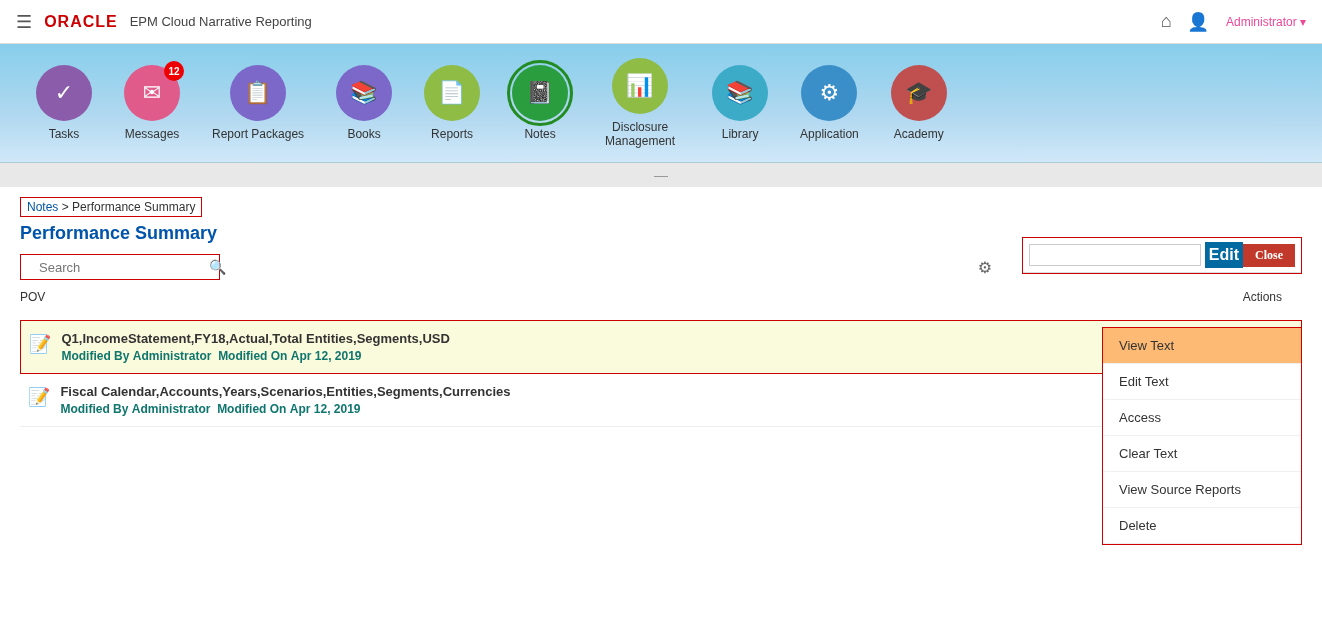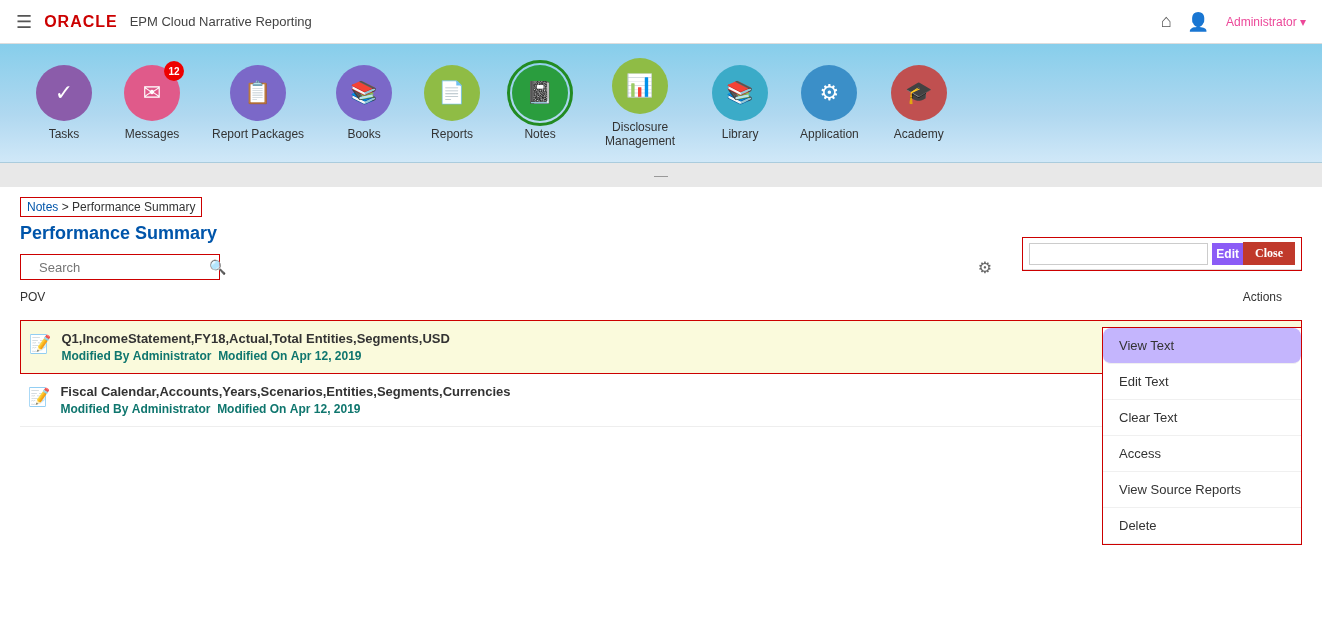--- a/index.html
+++ b/index.html
@@ -155,25 +155,25 @@
     }
     .right-panel-input {
       flex: 1;
       border: 1px solid #ccc;
       padding: 3px 5px;
       font-size: 12px;
       outline: none;
       margin-right: 4px;
     }
     .btn-edit {
-      background: #8b5cf6;
+      background: #0369a1;
       color: #fff;
       border: none;
       padding: 4px 4px;
-      font-size: 12px;
+      font-size: 16px;
       cursor: pointer;
       font-weight: bold;
     }
     .btn-close {
       background: #c0392b;
       color: #fff;
       border: none;
       padding: 4px 12px;
       font-size: 12px;
       cursor: pointer;
@@ -197,21 +197,21 @@
       width: 200px;
       z-index: 20;
     }
     .context-menu-item {
       padding: 10px 16px;
       font-size: 13px;
       color: #333;
       cursor: pointer;
       border-bottom: 1px solid #f0f0f0;
     }
-    .context-menu-item.selected { background: #c4b5fd; border-radius: 8px; }
+    .context-menu-item.selected { background: #fdba74; }
 
     
     .scroll-indicator {
       text-align: center;
       padding: 4px;
       background: #e8e8e8;
     }
   </style>
 </head>
 <body>
@@ -343,19 +343,19 @@
       <input class="right-panel-input" type="text" placeholder="" style="">
       <button class="btn-edit">Edit</button>
       <button class="btn-close">Close</button>
     </div>
   </div>
 
   
   <div class="context-menu">
     <div class="context-menu-item selected">View Text</div>
     <div class="context-menu-item">Edit Text</div>
+    <div class="context-menu-item">Access</div>
     <div class="context-menu-item">Clear Text</div>
-    <div class="context-menu-item">Access</div>
     <div class="context-menu-item">View Source Reports</div>
     <div class="context-menu-item">Delete</div>
   </div>
 
 </div>
 
 </body></html>

